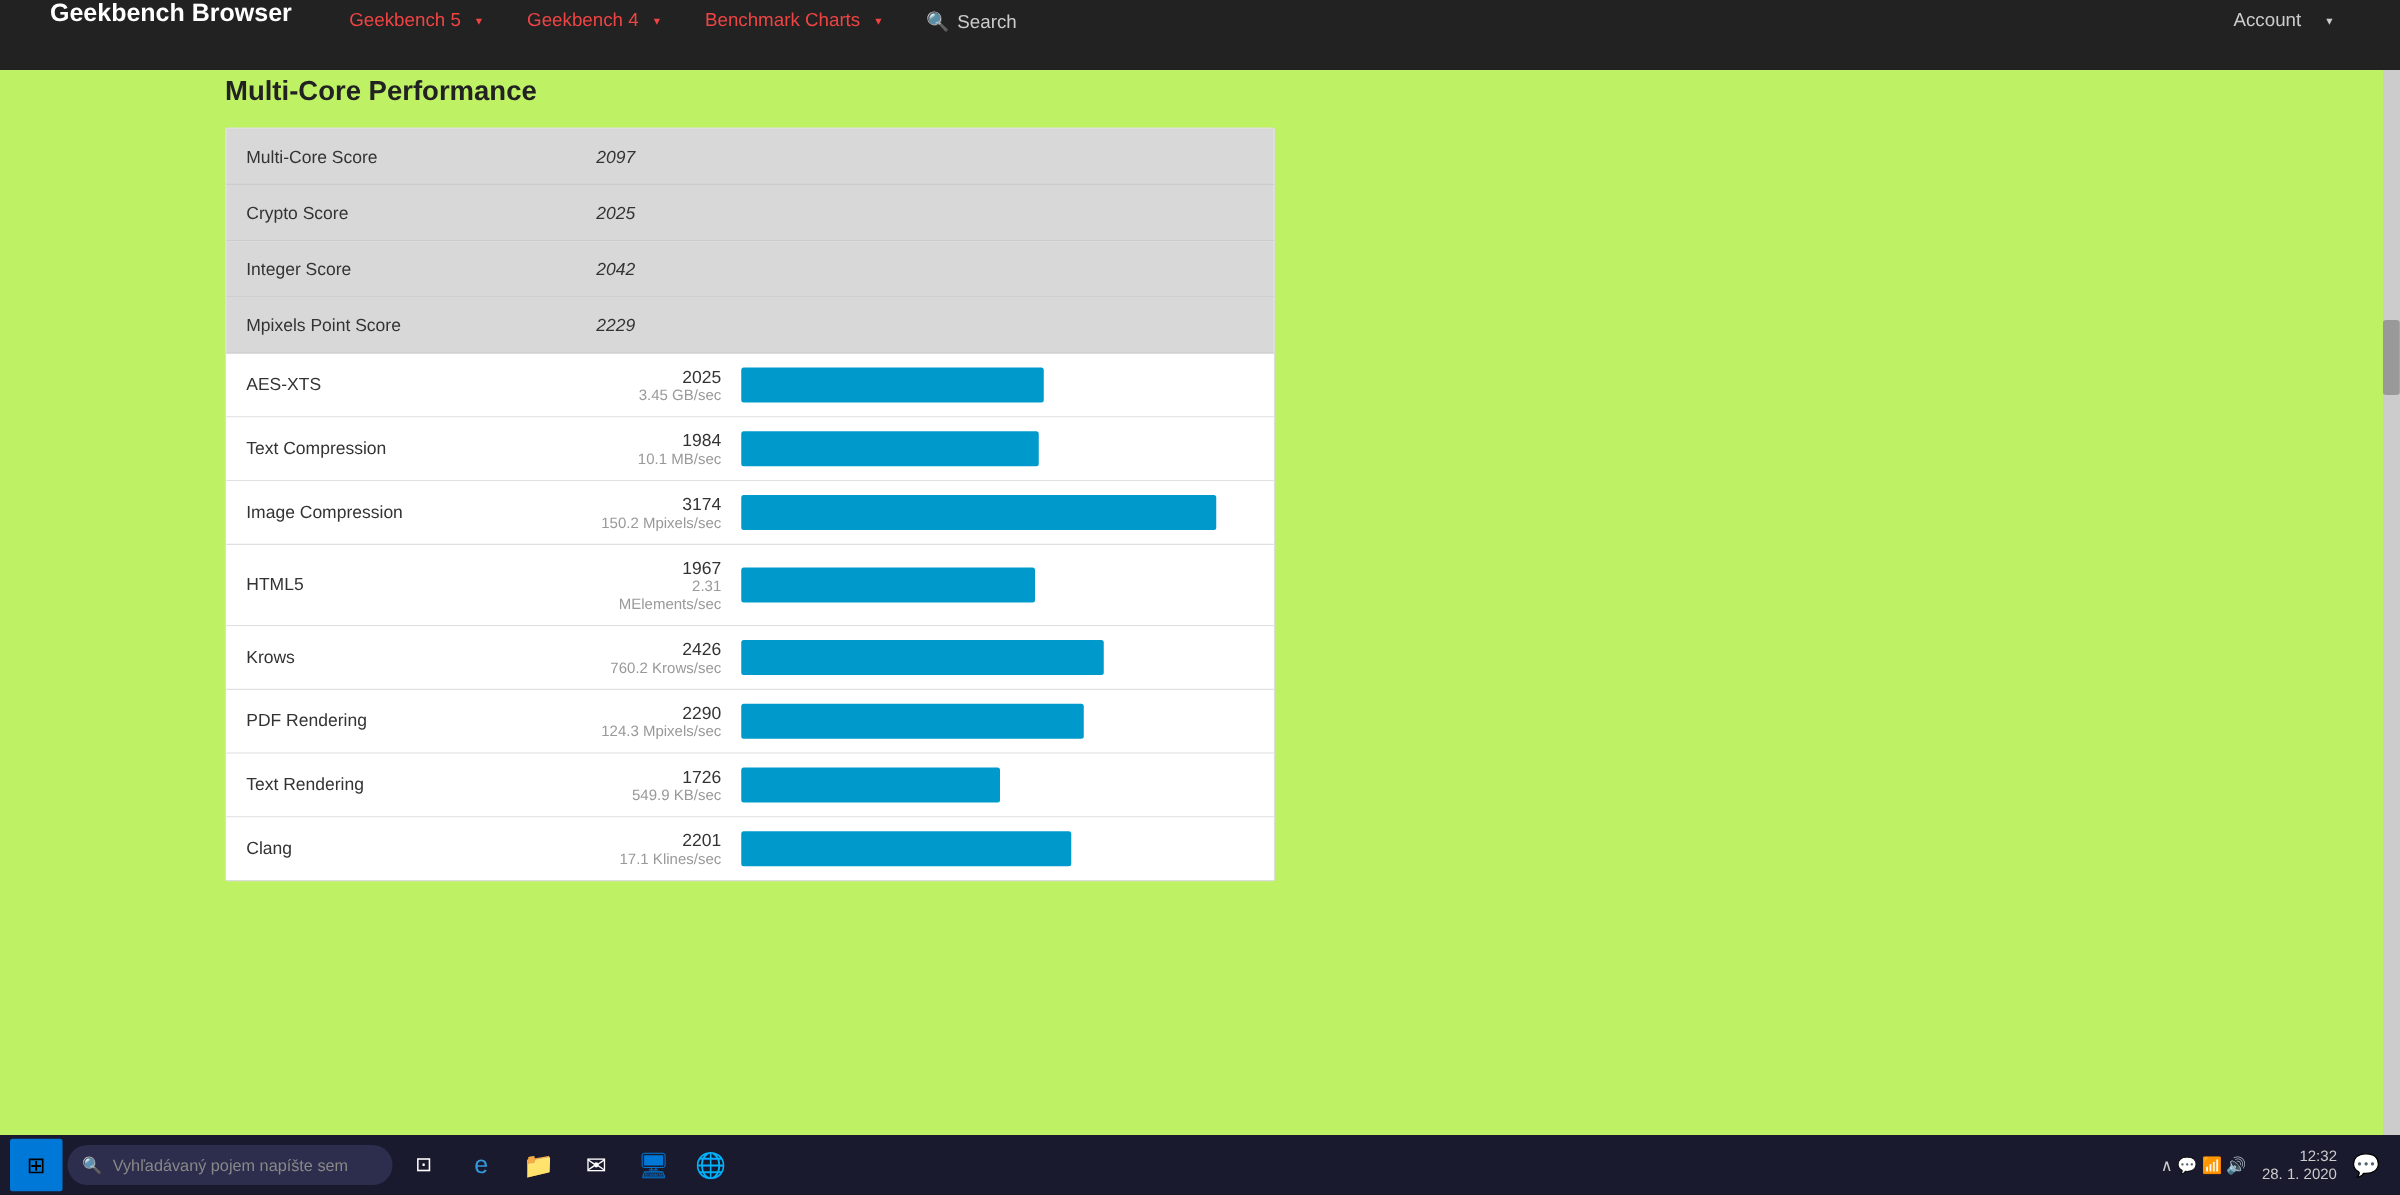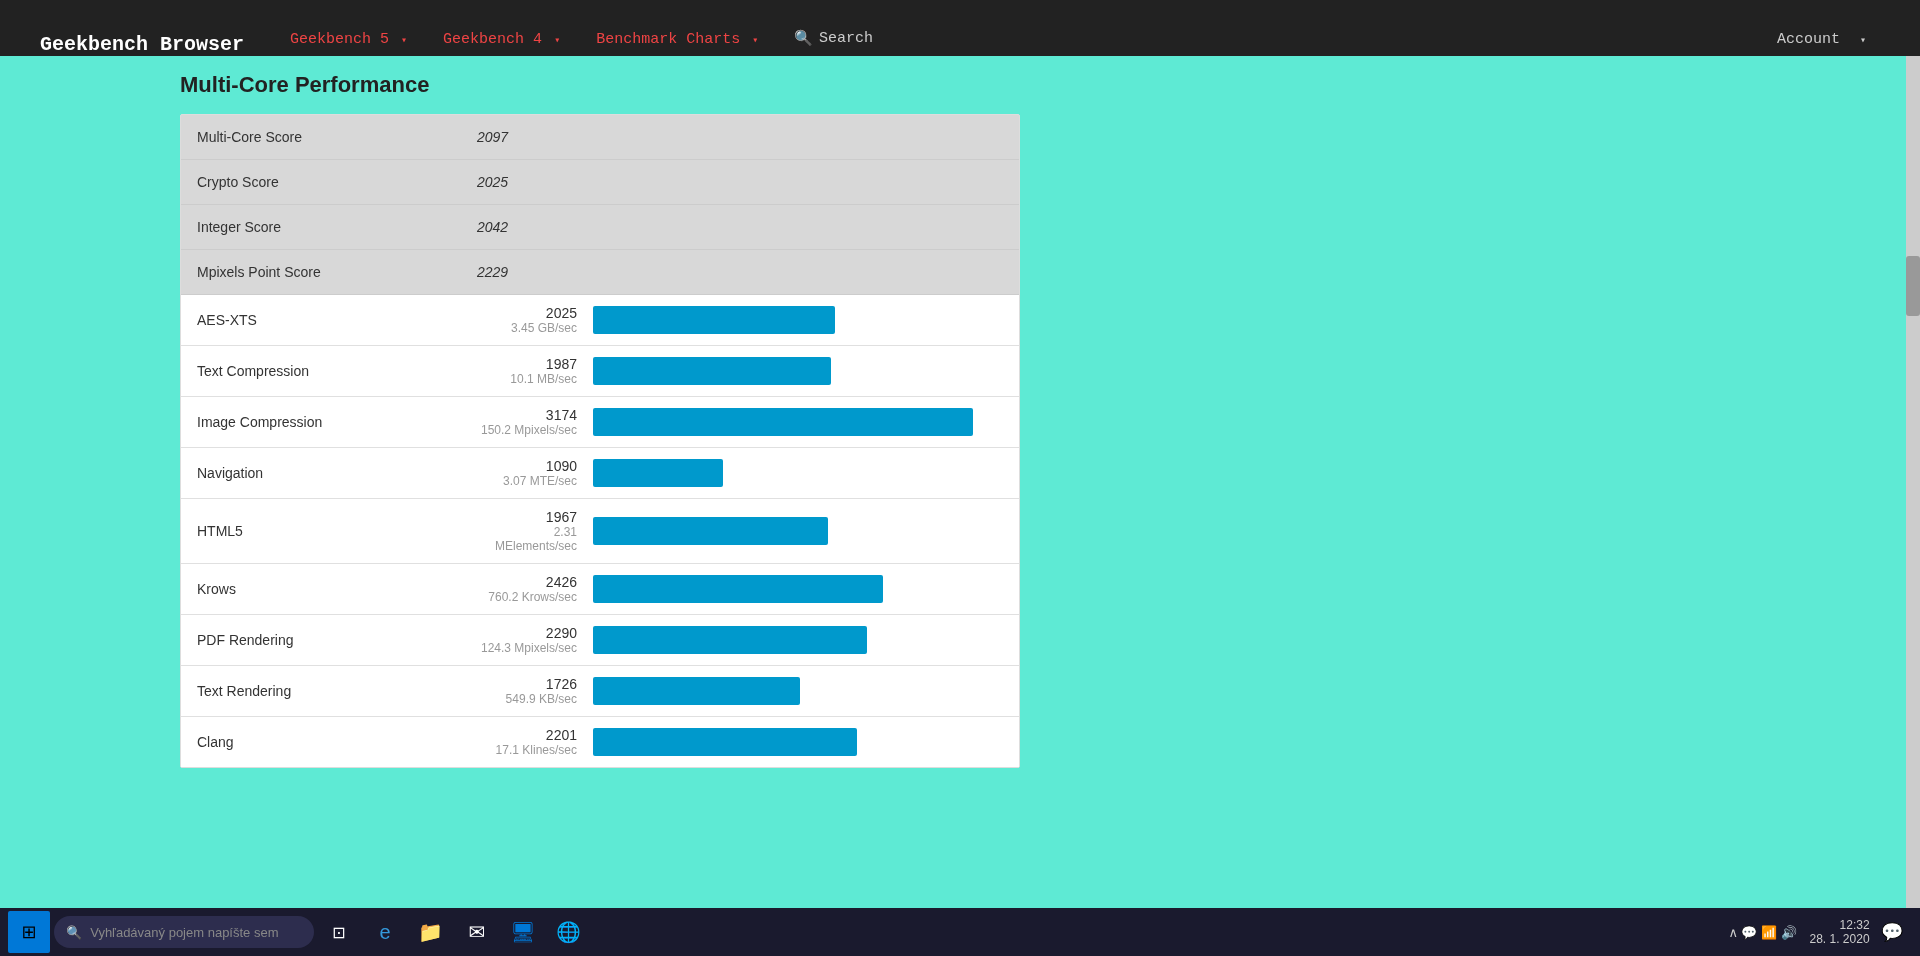--- a/index.html
+++ b/index.html
@@ -4,24 +4,23 @@
   <style>
     * { margin: 0; padding: 0; box-sizing: border-box; }
     body { font-family: Arial, sans-serif; background: #e8e8e8; height: 956px; overflow: hidden; }
 
     
     .navbar {
       background: #222;
       color: #fff;
       height: 56px;
       display: flex;
-      align-items: flex-end;
+      align-items: flex-start;
       padding: 0 40px;
       gap: 8px;
-      font-family: Liberation Mono, monospace;
     }
     .navbar-brand {
       font-size: 20px;
       font-weight: bold;
       color: #fff;
       margin-right: 24px;
     }
     .nav-item {
       color: #ef4444;
       font-size: 15px;
@@ -48,22 +47,22 @@
       padding: 8px 14px;
       cursor: pointer;
       display: flex;
       align-items: center;
       gap: 20px;
     }
     .caret { font-size: 10px; }
 
     
     .content {
-      background: #5eead4;
-      padding: 16px 180px;
+      background: #bef264;
+      padding: 4px 180px;
       height: calc(956px - 56px - 48px);
       overflow-y: auto;
     }
 
     .page-title {
       font-size: 22px;
       font-weight: bold;
       color: #222;
       margin-bottom: 16px;
     }
@@ -287,49 +286,37 @@
     </div>
     <div class="bar-col">
       <div class="bar" style="width:242px; background:#0099cc;"></div>
     </div>
   </div>
         <div class="detail-row">
     <div class="detail-label-col">
       <span class="detail-label">Text Compression</span>
     </div>
     <div class="detail-value-col">
-      <span class="detail-value">1987</span>
+      <span class="detail-value">1984</span>
       <span class="detail-unit">10.1 MB/sec</span>
     </div>
     <div class="bar-col">
       <div class="bar" style="width:238px; background:#0099cc;"></div>
     </div>
   </div>
         <div class="detail-row">
     <div class="detail-label-col">
       <span class="detail-label">Image Compression</span>
     </div>
     <div class="detail-value-col">
       <span class="detail-value">3174</span>
       <span class="detail-unit">150.2 Mpixels/sec</span>
     </div>
     <div class="bar-col">
       <div class="bar" style="width:380px; background:#0099cc;"></div>
-    </div>
-  </div>
-        <div class="detail-row">
-    <div class="detail-label-col">
-      <span class="detail-label">Navigation</span>
-    </div>
-    <div class="detail-value-col">
-      <span class="detail-value">1090</span>
-      <span class="detail-unit">3.07 MTE/sec</span>
-    </div>
-    <div class="bar-col">
-      <div class="bar" style="width:130px; background:#0099cc;"></div>
     </div>
   </div>
         <div class="detail-row">
     <div class="detail-label-col">
       <span class="detail-label">HTML5</span>
     </div>
     <div class="detail-value-col">
       <span class="detail-value">1967</span>
       <span class="detail-unit">2.31 MElements/sec</span>
     </div>

